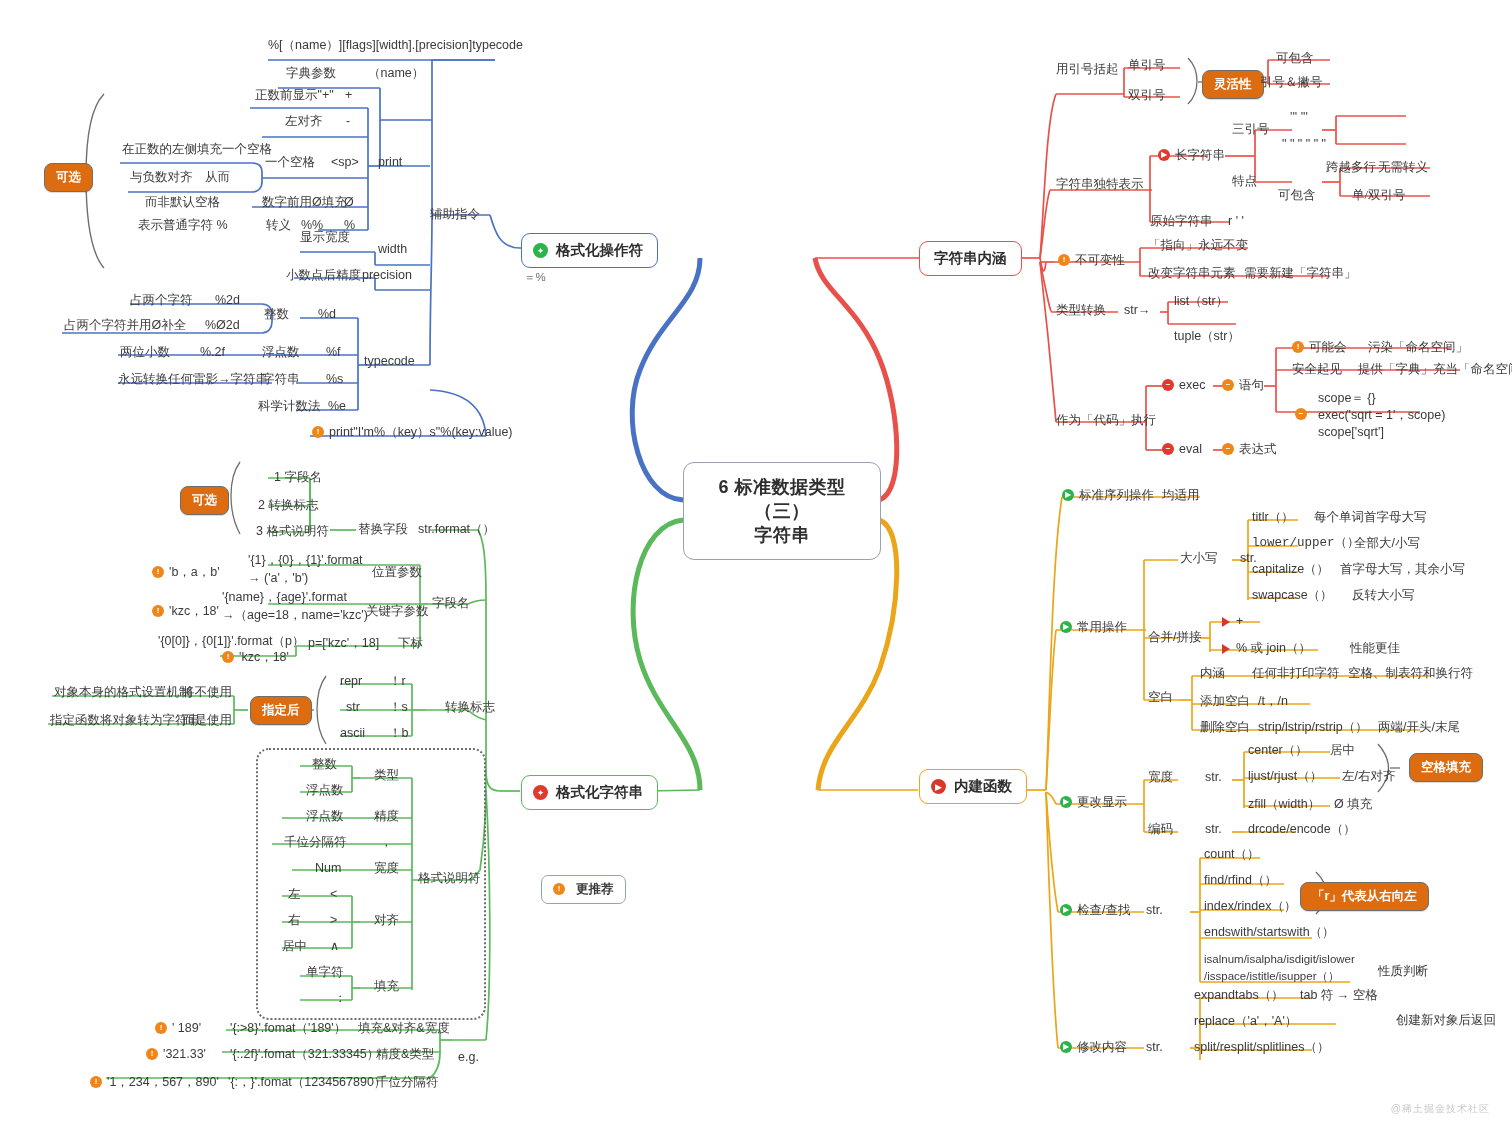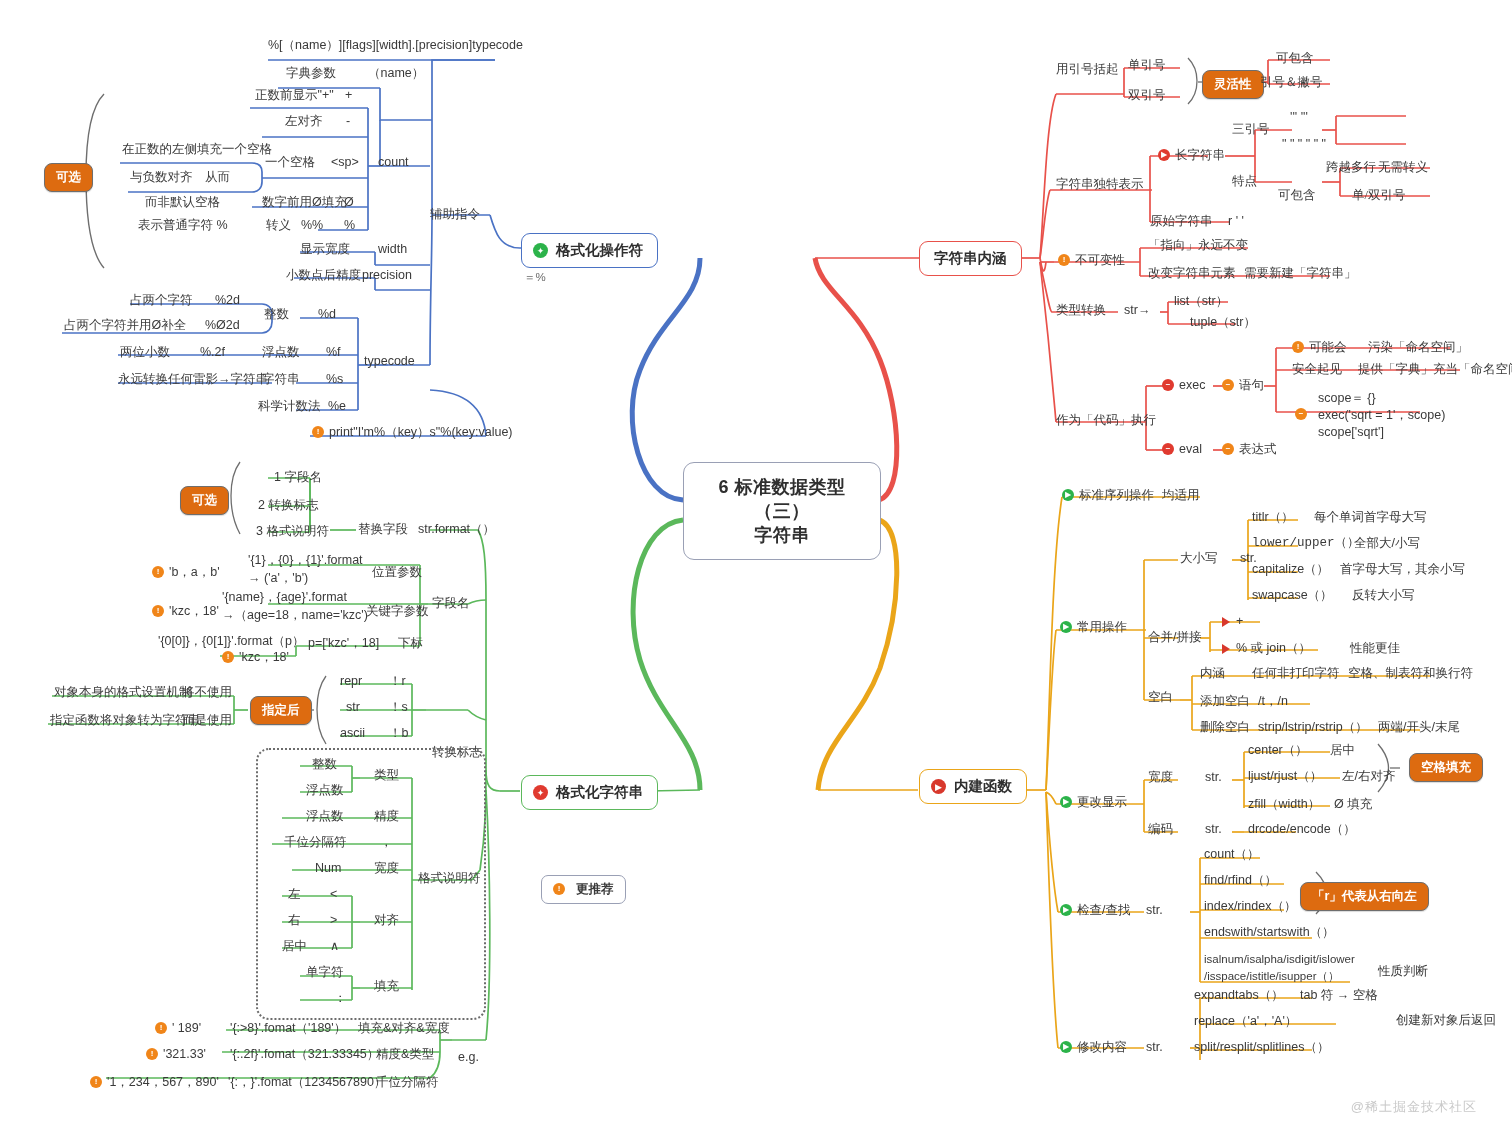--- a/index.html
+++ b/index.html
@@ -43,21 +43,21 @@
   .ic-red{background:#e03a2f;}
   .ic-green{background:#2cb34a;}
   .ic-tri{width:0;height:0;border-left:8px solid #d8382c;border-top:5px solid transparent;
     border-bottom:5px solid transparent;display:inline-block;margin-right:6px;position:relative;top:0;}
 
   .rowic{display:inline-flex;align-items:center;}
 
   
   .dotbox{position:absolute;border:2px dotted #6c6c6c;border-radius:13px;}
 
-  .wm{position:absolute;right:35px;bottom:16px;color:#c9c9c9;font-size:13px;letter-spacing:1px;}
+  .wm{position:absolute;right:22px;bottom:16px;color:#c9c9c9;font-size:10px;letter-spacing:1px;}
 </style>
 </head>
 <body>
 
 <div id="stage">
 
 <svg class="links" viewBox="0 0 1512 1132">
   <defs></defs>
   <g fill="none" stroke-width="1.7">
 
@@ -397,40 +397,40 @@
 <div class="badge" style="left:250px;top:696px;">指定后</div>
 <div class="badge" style="left:1409px;top:753px;">空格填充</div>
 <div class="badge" style="left:1300px;top:882px;">「r」代表从右向左</div>
 
 <div class="node t" style="left:268px;top:38px;">%[（name）][flags][width].[precision]typecode</div>
 <div class="node t" style="left:430px;top:207px;">辅助指令</div>
 
 <div class="node t" style="left:286px;top:66px;">字典参数</div>
 <div class="node t" style="left:368px;top:66px;">（name）</div>
 
-<div class="node t" style="left:378px;top:155px;">count</div>
+<div class="node t" style="left:378px;top:155px;">print</div>
 <div class="node t" style="left:255px;top:88px;">正数前显示"+"</div>
 <div class="node t" style="left:345px;top:88px;">+</div>
 <div class="node t" style="left:285px;top:114px;">左对齐</div>
 <div class="node t" style="left:346px;top:114px;">-</div>
 <div class="node t" style="left:265px;top:155px;">一个空格</div>
 <div class="node t" style="left:331px;top:155px;">&lt;sp&gt;</div>
 <div class="node t" style="left:262px;top:195px;">数字前用Ø填充</div>
 <div class="node t" style="left:344px;top:195px;">Ø</div>
 <div class="node t" style="left:266px;top:218px;">转义</div>
 <div class="node t" style="left:301px;top:218px;">%%</div>
 <div class="node t" style="left:344px;top:218px;">%</div>
 
 <div class="node t" style="left:122px;top:142px;">在正数的左侧填充一个空格</div>
 <div class="node t" style="left:130px;top:170px;">与负数对齐</div>
 <div class="node t" style="left:205px;top:170px;">从而</div>
 <div class="node t" style="left:145px;top:195px;">而非默认空格</div>
 <div class="node t" style="left:138px;top:218px;">表示普通字符 %</div>
 
-<div class="node t" style="left:300px;top:242px;text-align:center;">显示宽度</div>
+<div class="node t" style="left:300px;top:230px;text-align:center;">显示宽度</div>
 <div class="node t" style="left:378px;top:242px;">width</div>
 <div class="node t" style="left:286px;top:268px;">小数点后精度</div>
 <div class="node t" style="left:362px;top:268px;">precision</div>
 
 <div class="node t" style="left:364px;top:354px;">typecode</div>
 <div class="node t" style="left:264px;top:307px;">整数</div>
 <div class="node t" style="left:318px;top:307px;">%d</div>
 <div class="node t" style="left:262px;top:345px;">浮点数</div>
 <div class="node t" style="left:326px;top:345px;">%f</div>
 <div class="node t" style="left:262px;top:372px;">字符串</div>
@@ -477,21 +477,21 @@
   <span class="ic ic-orange">!</span>
   <span>不可变性</span>
 </div>
 <div class="node t" style="left:1148px;top:238px;">「指向」永远不变</div>
 <div class="node t" style="left:1148px;top:266px;">改变字符串元素</div>
 <div class="node t" style="left:1244px;top:266px;">需要新建「字符串」</div>
 
 <div class="node t" style="left:1056px;top:303px;">类型转换</div>
 <div class="node t" style="left:1124px;top:303px;">str→</div>
 <div class="node t" style="left:1174px;top:294px;">list（str）</div>
-<div class="node t" style="left:1174px;top:315px;margin-left:16px;">tuple（str）</div>
+<div class="node t" style="left:1174px;top:329px;">tuple（str）</div>
 
 <div class="node t" style="left:1056px;top:413px;">作为「代码」执行</div>
 <div class="node t rowic" style="left:1162px;top:378px;">
   <span class="ic ic-red">−</span>
   <span>exec</span>
 </div>
 <div class="node t rowic" style="left:1222px;top:378px;">
   <span class="ic ic-orange">−</span>
   <span>语句</span>
 </div>
@@ -541,21 +541,21 @@
 <div class="node t" style="left:366px;top:604px;">关键字参数</div>
 
 <div class="node t" style="left:158px;top:634px;">'{0[0]}，{0[1]}'.format（p）</div>
 <div class="node t rowic" style="left:222px;top:650px;">
   <span class="ic ic-orange">!</span>
   <span>'kzc，18'</span>
 </div>
 <div class="node t" style="left:308px;top:636px;">p=['kzc'，18]</div>
 <div class="node t" style="left:398px;top:636px;">下标</div>
 
-<div class="node t" style="left:432px;top:700px;margin-top:45px;">转换标志</div>
+<div class="node t" style="left:445px;top:700px;">转换标志</div>
 <div class="node t" style="left:54px;top:685px;">对象本身的格式设置机制</div>
 <div class="node t" style="left:182px;top:685px;">将不使用</div>
 <div class="node t" style="left:50px;top:713px;">指定函数将对象转为字符串</div>
 <div class="node t" style="left:182px;top:713px;">而是使用</div>
 <div class="node t" style="left:340px;top:674px;">repr</div>
 <div class="node t" style="left:389px;top:674px;">！r</div>
 <div class="node t" style="left:346px;top:700px;">str</div>
 <div class="node t" style="left:389px;top:700px;">！s</div>
 <div class="node t" style="left:340px;top:726px;">ascii</div>
 <div class="node t" style="left:389px;top:726px;">！b</div>

